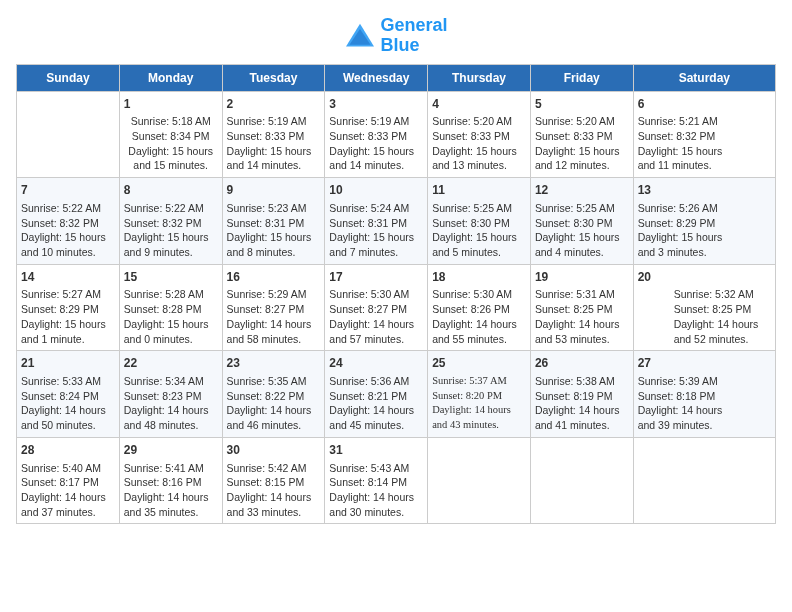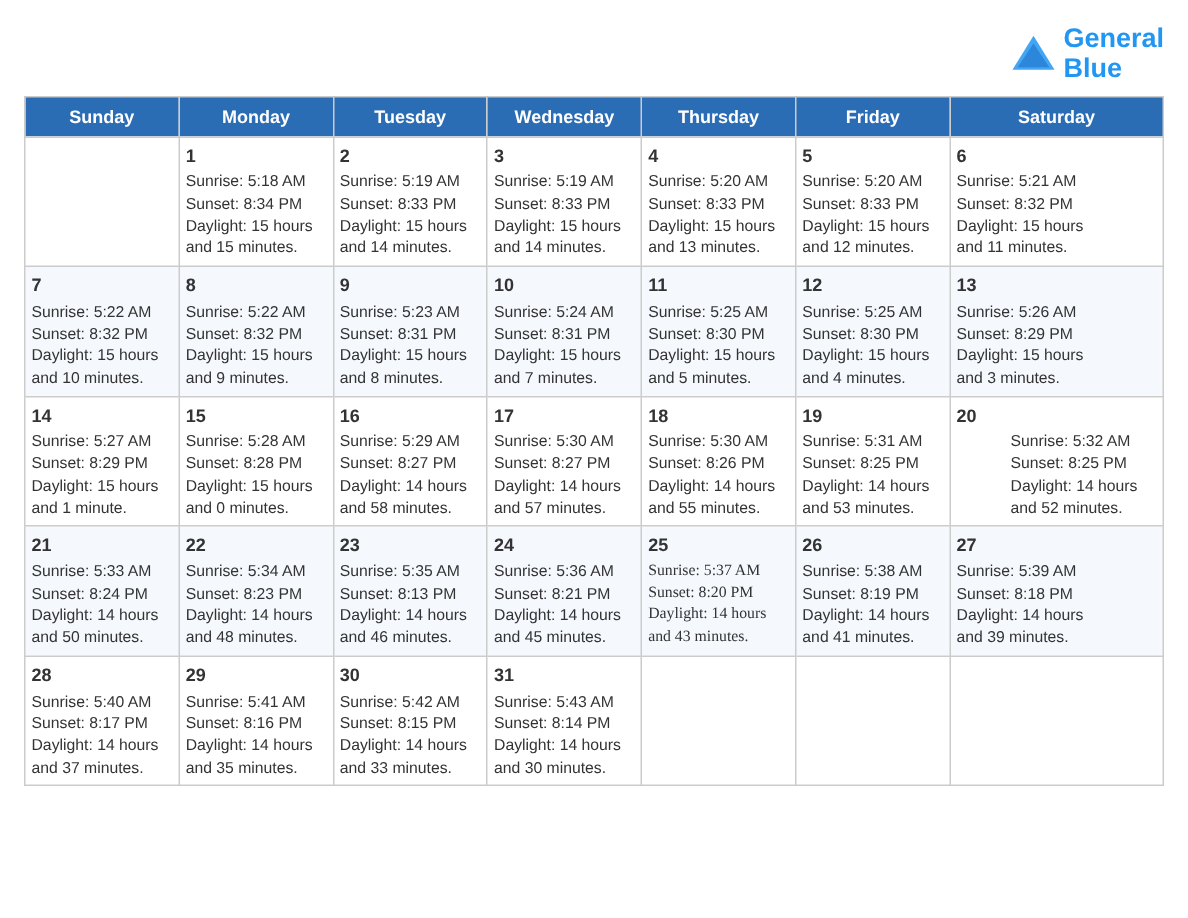--- a/index.html
+++ b/index.html
@@ -5,21 +5,21 @@
     * { margin: 0; padding: 0; box-sizing: border-box; }
     body {
       font-family: Arial, sans-serif;
       background: #fff;
       width: 792px;
       min-height: 612px;
       padding: 16px;
     }
     .header-top {
       display: flex;
-      justify-content: flex-end;
+      justify-content: center;
       align-items: flex-start;
       margin-bottom: 4px;
     }
     .logo {
       display: flex;
       align-items: center;
       gap: 4px;
     }
     .logo-text {
       font-size: 18px;
@@ -116,21 +116,21 @@
         <th>Thursday</th>
         <th>Friday</th>
         <th>Saturday</th>
       </tr>
   </thead>
   <tbody id="calendar-body">
   <tr>
         <td></td>
         <td>
           <span class="day-num">1</span>
-          <div class="cell-info" style="white-space: pre-line;">Sunrise: 5:18 AM
+          <div class="cell-info" style="white-space: pre-line; text-align: center;">Sunrise: 5:18 AM
 Sunset: 8:34 PM
 Daylight: 15 hours
 and 15 minutes.</div>
         </td>
         <td>
           <span class="day-num">2</span>
           <div class="cell-info" style="white-space: pre-line;">Sunrise: 5:19 AM
 Sunset: 8:33 PM
 Daylight: 15 hours
 and 14 minutes.</div>
@@ -277,21 +277,21 @@
         <td>
           <span class="day-num">22</span>
           <div class="cell-info" style="white-space: pre-line;">Sunrise: 5:34 AM
 Sunset: 8:23 PM
 Daylight: 14 hours
 and 48 minutes.</div>
         </td>
         <td>
           <span class="day-num">23</span>
           <div class="cell-info" style="white-space: pre-line;">Sunrise: 5:35 AM
-Sunset: 8:13 PM
+Sunset: 8:22 PM
 Daylight: 14 hours
 and 46 minutes.</div>
         </td>
         <td>
           <span class="day-num">24</span>
           <div class="cell-info" style="white-space: pre-line;">Sunrise: 5:36 AM
 Sunset: 8:21 PM
 Daylight: 14 hours
 and 45 minutes.</div>
         </td>

